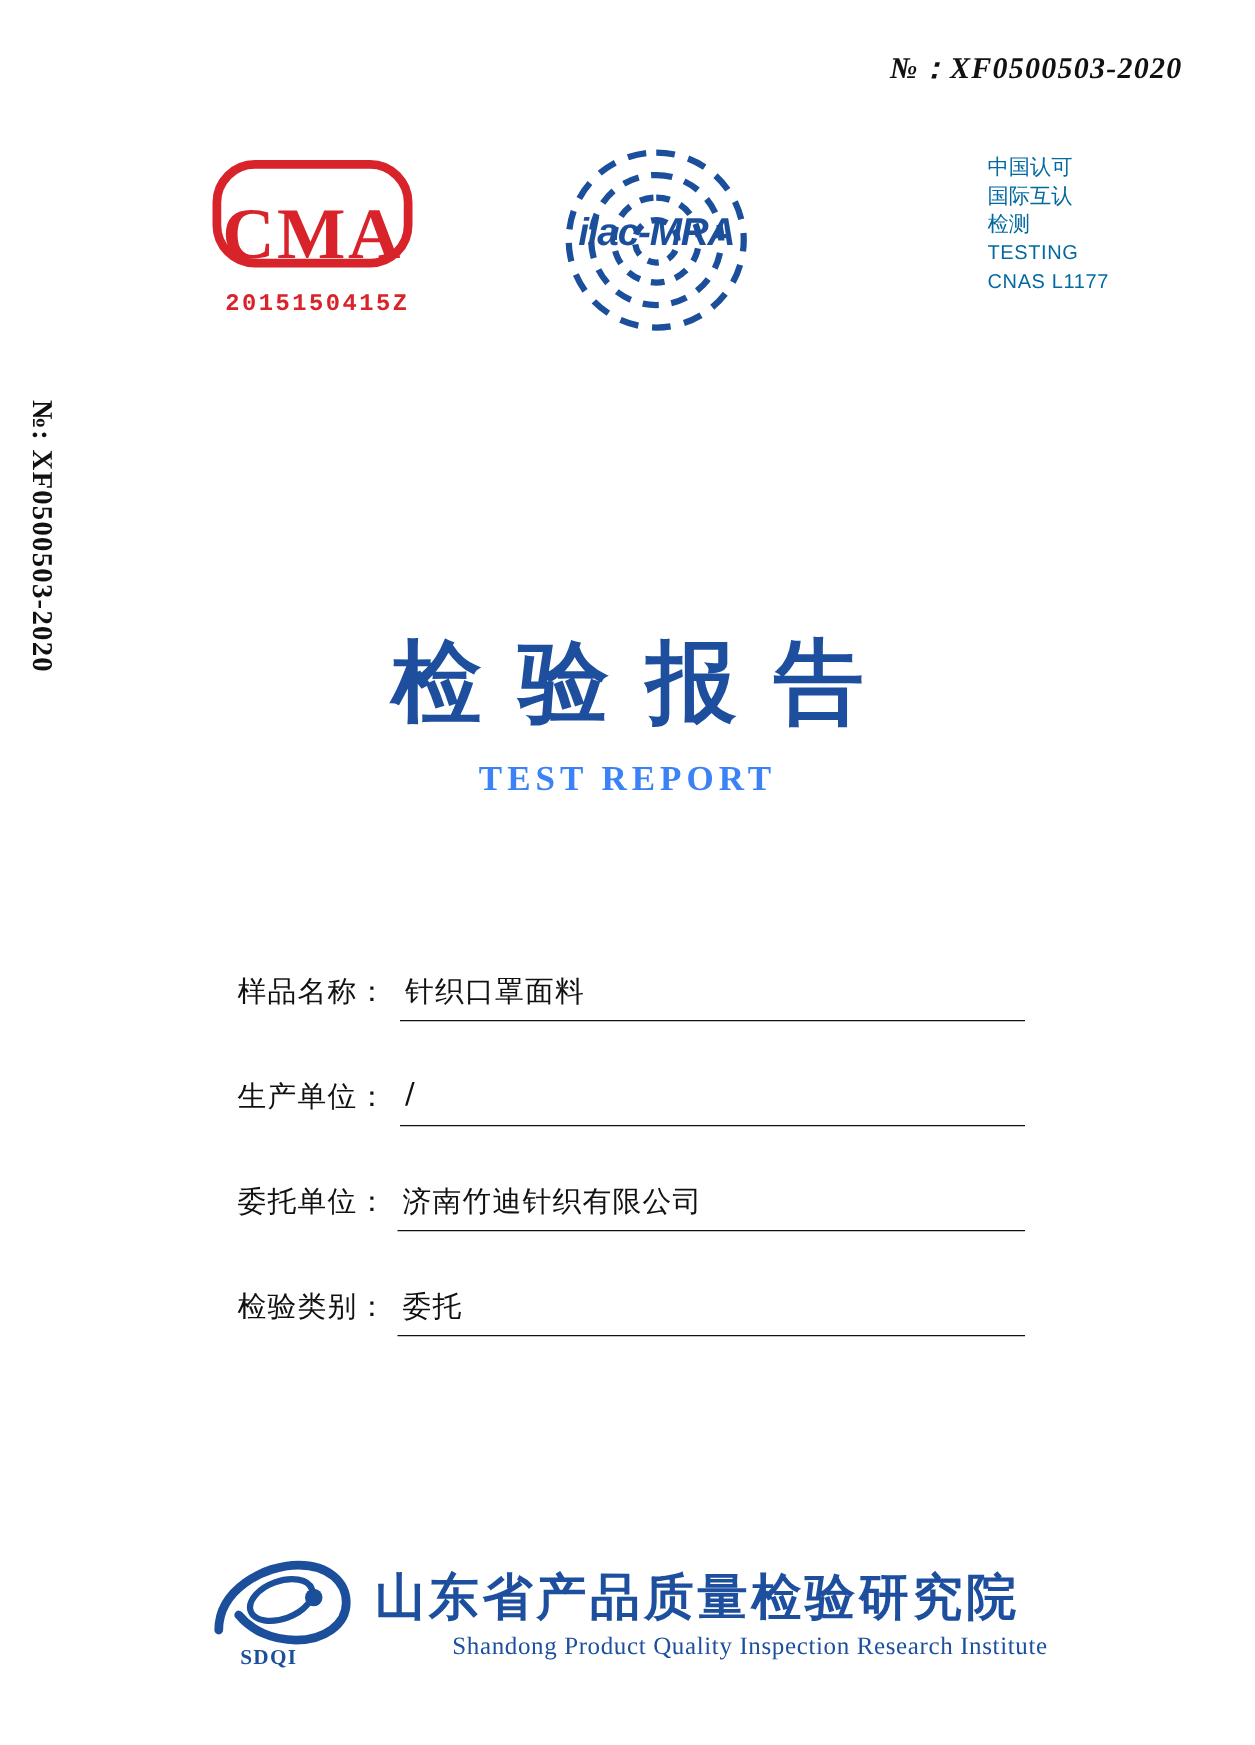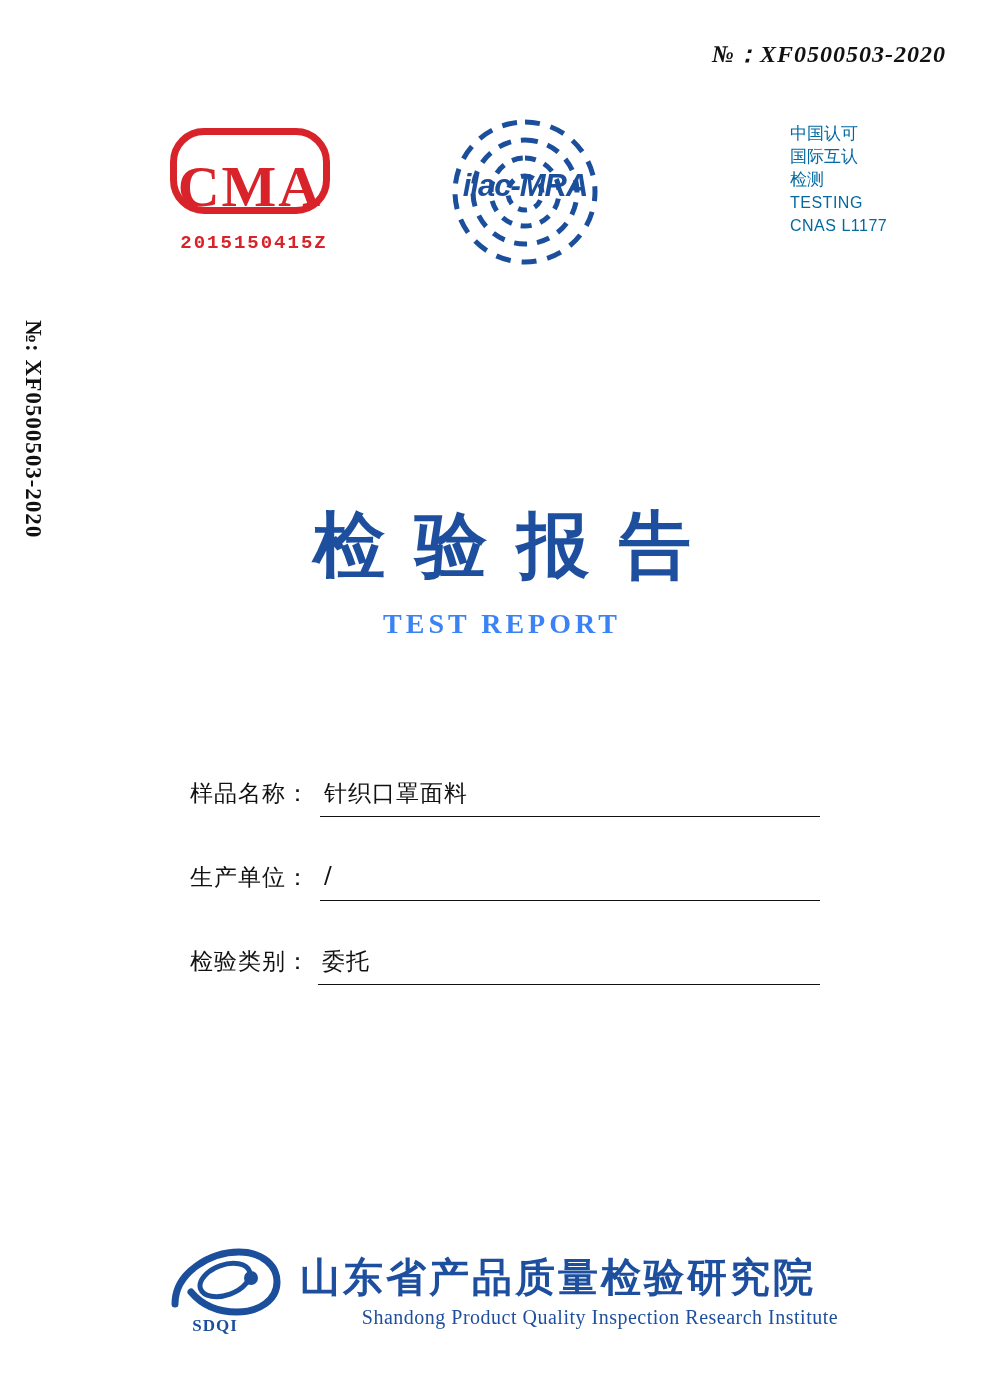--- a/index.html
+++ b/index.html
@@ -333,20 +333,25 @@
       <div class="field-value">针织口罩面料</div>
       <div class="field-line"></div>
     </div>
 
     <div class="field-row r1">
       <div class="field-label">生产单位：</div>
       <div class="field-value">/</div>
       <div class="field-line"></div>
     </div>
 
+    <div class="field-row r2">
+      <div class="field-label">委托单位：</div>
+      <div class="field-value">济南竹迪针织有限公司</div>
+      <div class="field-line"></div>
+    </div>
 
     <div class="field-row r3">
       <div class="field-label">检验类别：</div>
       <div class="field-value">委托</div>
       <div class="field-line"></div>
     </div>
   </div>
 
   <div class="footer">
     <div class="sdqi-mark">

